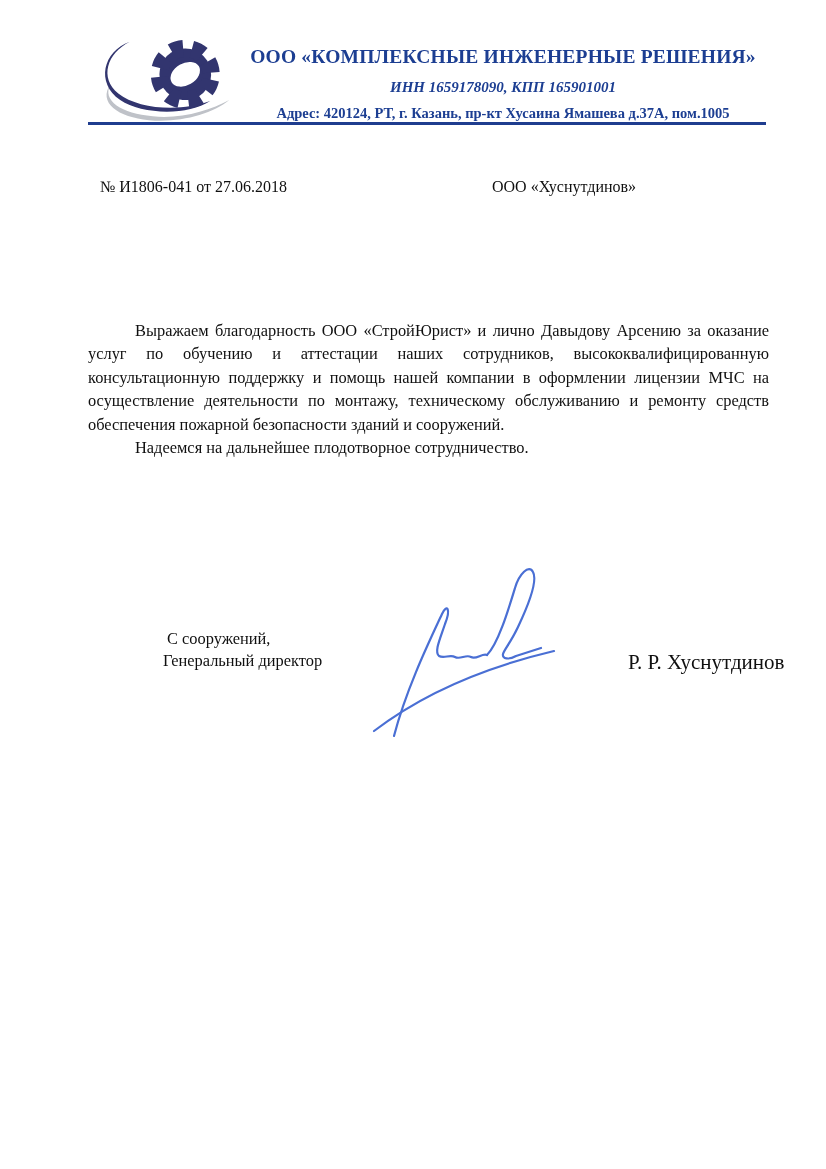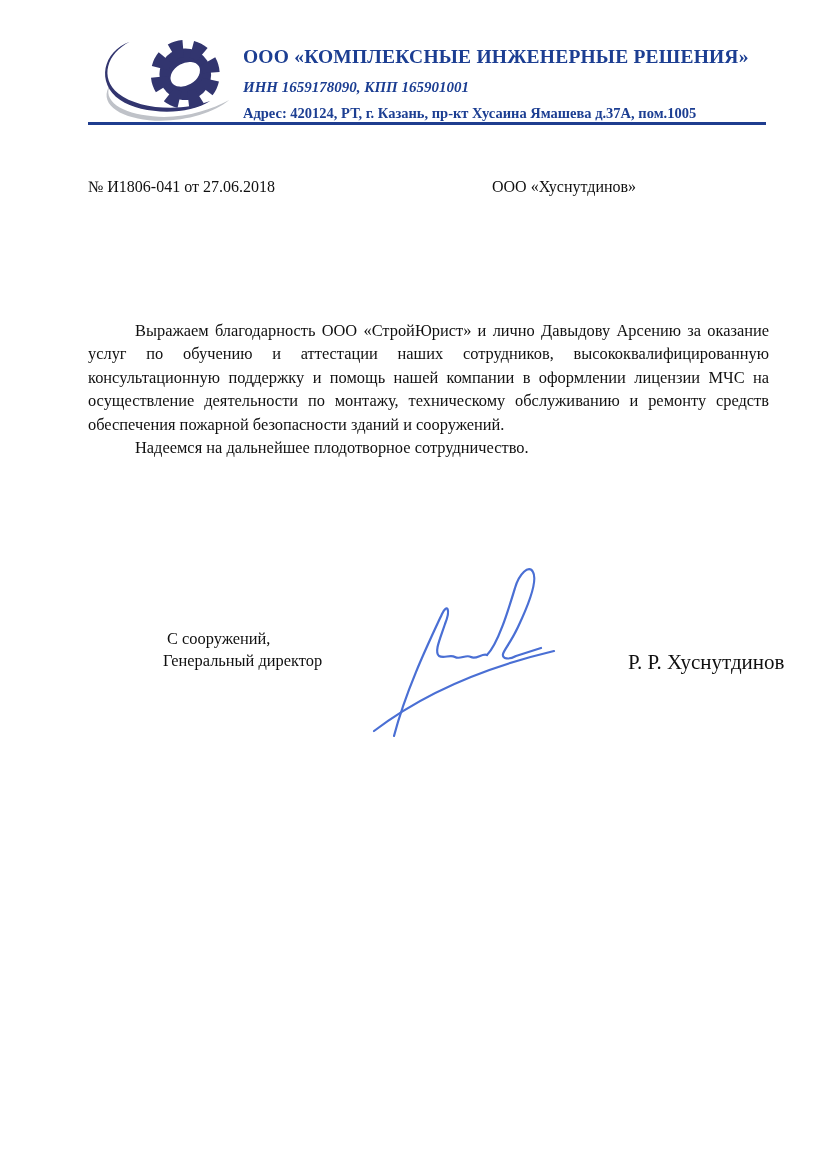--- a/index.html
+++ b/index.html
@@ -14,29 +14,29 @@
 
   
   .letterhead {
     position:absolute; left:88px; top:34px;
     width:678px; height:88px;
     border-bottom:3px solid #1f3d8f;
   }
   .logo { position:absolute; left:6px; top:2px; width:150px; height:88px; }
   .head-text {
     position:absolute; left:155px; top:12px; width:520px;
-    text-align:left; color:#1c3e92; font-weight:bold;
+    text-align:center; color:#1c3e92; font-weight:bold;
   }
   .company-name { font-size:19.5px; line-height:22px; letter-spacing:0.2px; white-space:nowrap; }
   .inn-line     { font-size:15px;   line-height:17px; margin-top:11px;font-style:italic; }
   .address-line { font-size:14.5px; line-height:17px; margin-top:9px; white-space:nowrap; }
 
   
   .ref-row { position:absolute; left:88px; top:178px; width:680px; height:22px; font-size:16px; }
-  .ref-number { position:absolute; left:0; top:0; }
+  .ref-number { position:absolute; left:12px; top:0; }
   .recipient  { position:absolute; left:404px; top:0; }
 
   
   .body-text {
     position:absolute; left:88px; top:319px; width:681px;
     font-size:16.4px; line-height:23.4px; text-align:justify;
   }
   .body-text p { margin:0; text-indent:47px; }
 
   

